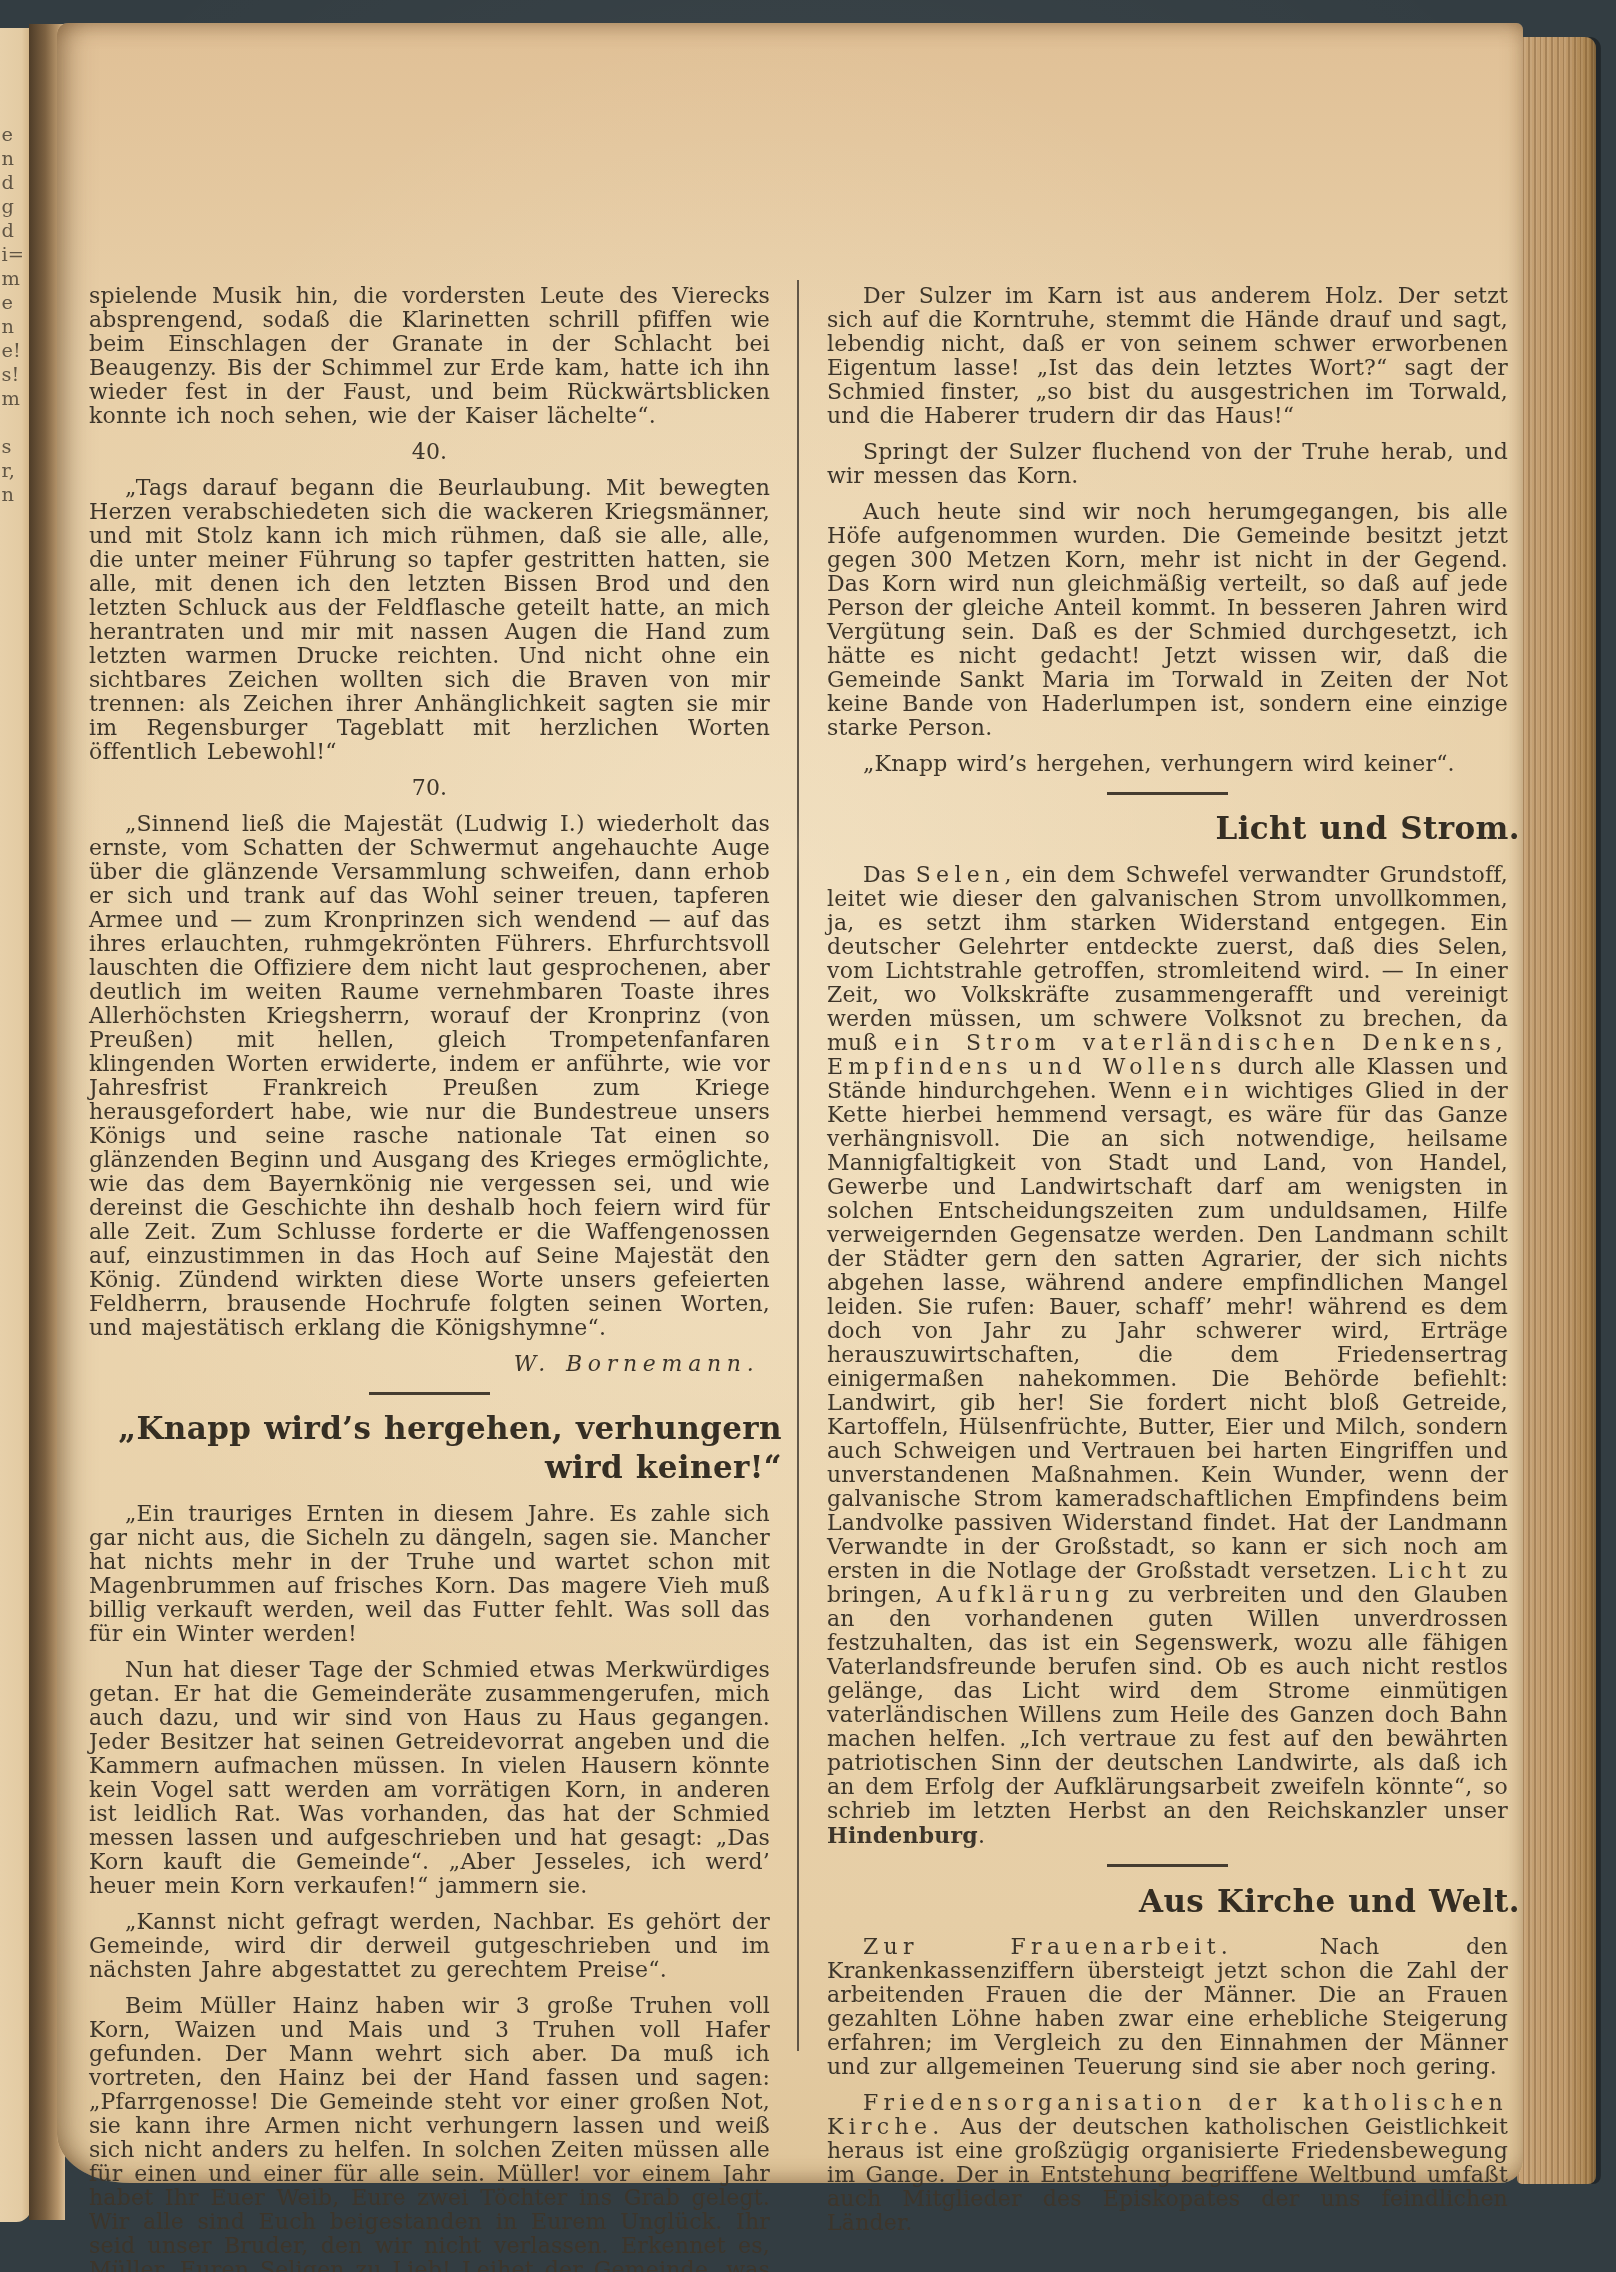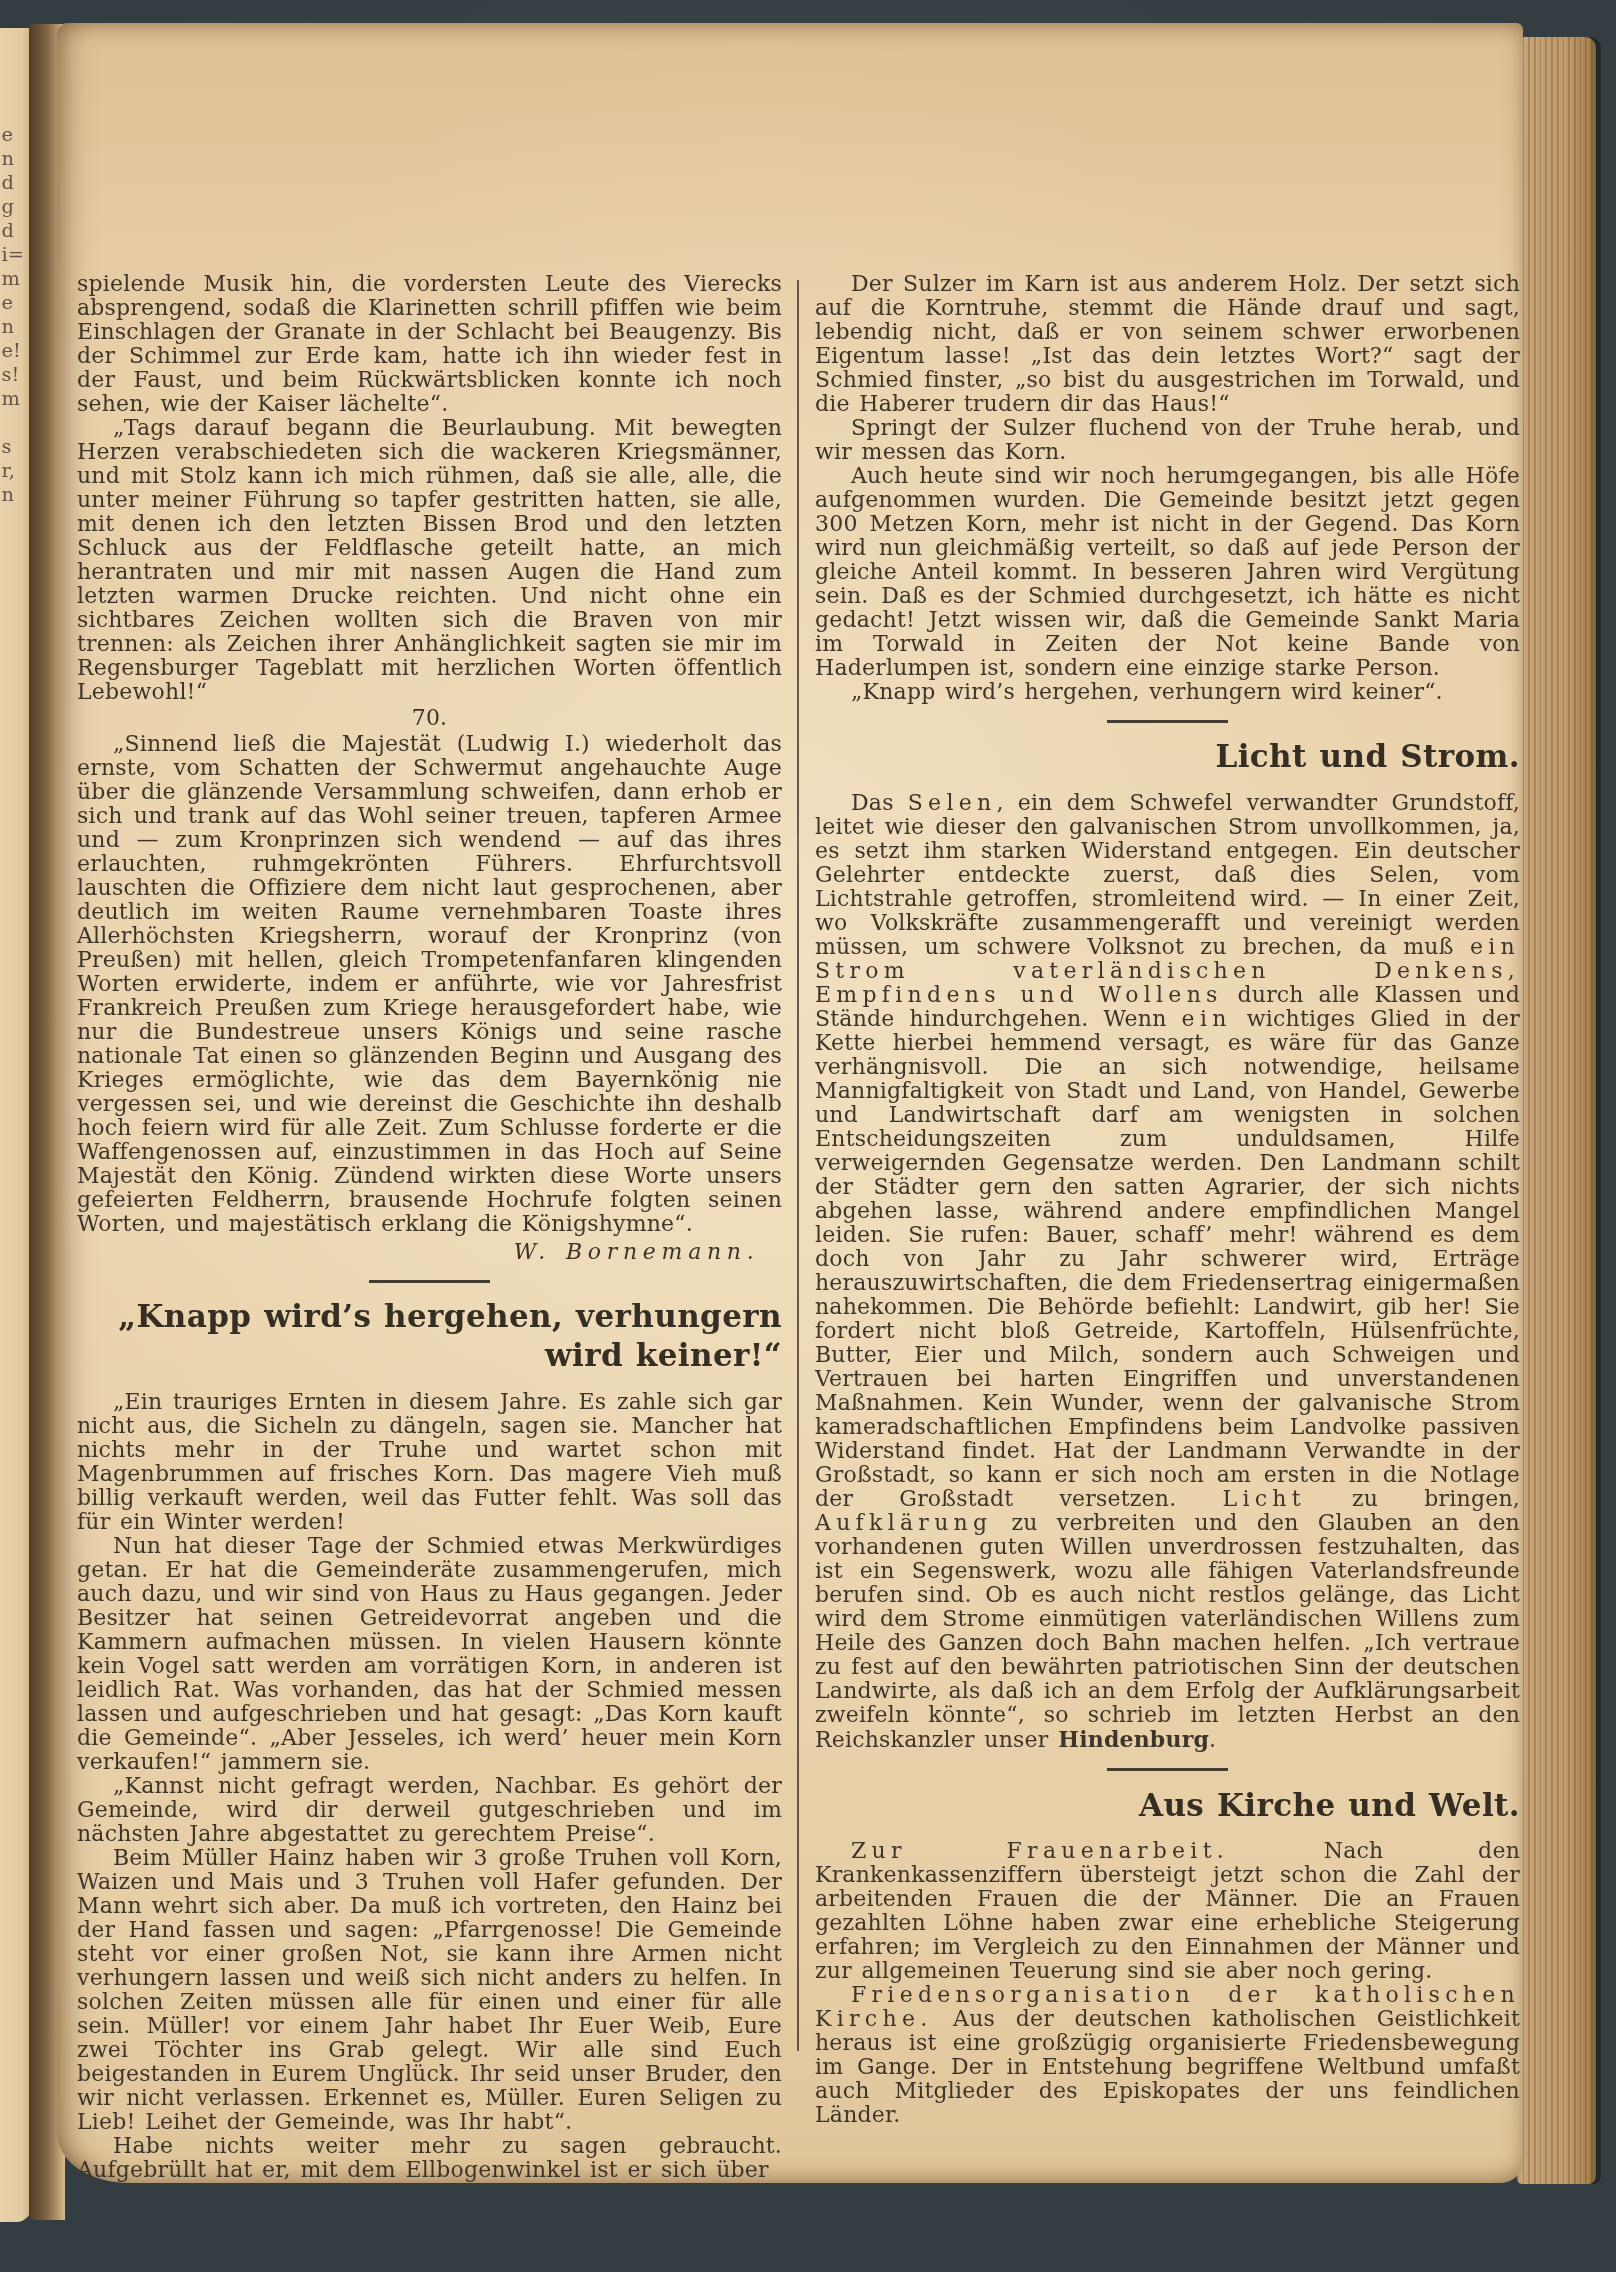--- a/index.html
+++ b/index.html
@@ -62,21 +62,21 @@
     color:#3d352a;font-size:22px;line-height:24px;
     text-align:justify;word-spacing:2.4px;letter-spacing:0.2px;
   }
   .col-left{left:20px;}
   .col-right{left:758px;}
   .column-divider{
     position:absolute;left:740px;top:257px;width:2.4px;height:1771px;
     background:linear-gradient(180deg,#4a4136 0%,#4a4136 30%, #5a5043 32%, #4a4136 34%, #4a4136 100%);
     opacity:.85;
   }
-  p.para{margin:0;}
+  p.para{margin:12px;}
   p.indent{text-indent:36px;}
   .section-num{text-align:center;margin:2.4px 0;text-indent:0;}
   .signature{text-align:right;letter-spacing:5.7px;padding-right:22.6px;margin:3.2px 0 4.9px 0;font-style:italic;}
   .attribution{text-align:center;margin:1.6px 0 4.9px 0;}
   .rule{width:121px;height:3.2px;background:#453c30;margin:16px auto 14.6px auto;}
   h2.headline{
     margin:4.9px 0 14.6px 0;text-align:right;font-size:31px;line-height:39px;
     font-weight:bold;color:#352e23;letter-spacing:0.4px;text-indent:0;word-spacing:1.6px;
   }
   .sperr{letter-spacing:.24em;}
@@ -107,20 +107,21 @@
       <div>n</div>
     </div>
 </div>
 <div class="gutter-shadow"></div>
 <div class="fore-edge"></div>
 
 <div class="page">
 
   <div class="column col-left" id="col-left">
       <p class="para">spielende Musik hin, die vordersten Leute des Vierecks absprengend, sodaß die Klarinetten schrill pfiffen wie beim Einschlagen der Granate in der Schlacht bei Beaugenzy. Bis der Schimmel zur Erde kam, hatte ich ihn wieder fest in der Faust, und beim Rückwärtsblicken konnte ich noch sehen, wie der Kaiser lächelte“.</p>
+      <div class="section-num">40.</div>
       <p class="para indent">„Tags darauf begann die Beurlaubung. Mit bewegten Herzen verabschiedeten sich die wackeren Kriegsmänner, und mit Stolz kann ich mich rühmen, daß sie alle, alle, die unter meiner Führung so tapfer gestritten hatten, sie alle, mit denen ich den letzten Bissen Brod und den letzten Schluck aus der Feldflasche geteilt hatte, an mich herantraten und mir mit nassen Augen die Hand zum letzten warmen Drucke reichten. Und nicht ohne ein sichtbares Zeichen wollten sich die Braven von mir trennen: als Zeichen ihrer Anhänglichkeit sagten sie mir im Regensburger Tageblatt mit herzlichen Worten öffentlich Lebewohl!“</p>
       <div class="section-num">70.</div>
       <p class="para indent">„Sinnend ließ die Majestät (Ludwig I.) wiederholt das ernste, vom Schatten der Schwermut angehauchte Auge über die glänzende Versammlung schweifen, dann erhob er sich und trank auf das Wohl seiner treuen, tapferen Armee und — zum Kronprinzen sich wendend — auf das ihres erlauchten, ruhmgekrönten Führers. Ehrfurchtsvoll lauschten die Offiziere dem nicht laut gesprochenen, aber deutlich im weiten Raume vernehmbaren Toaste ihres Allerhöchsten Kriegsherrn, worauf der Kronprinz (von Preußen) mit hellen, gleich Trompetenfanfaren klingenden Worten erwiderte, indem er anführte, wie vor Jahresfrist Frankreich Preußen zum Kriege herausgefordert habe, wie nur die Bundestreue unsers Königs und seine rasche nationale Tat einen so glänzenden Beginn und Ausgang des Krieges ermöglichte, wie das dem Bayernkönig nie vergessen sei, und wie dereinst die Geschichte ihn deshalb hoch feiern wird für alle Zeit. Zum Schlusse forderte er die Waffengenossen auf, einzustimmen in das Hoch auf Seine Majestät den König. Zündend wirkten diese Worte unsers gefeierten Feldherrn, brausende Hochrufe folgten seinen Worten, und majestätisch erklang die Königshymne“.</p>
       <div class="signature">W. Bornemann.</div>
       <div class="rule"></div>
       <h2 class="headline">„Knapp wird’s hergehen, verhungern wird keiner!“</h2>
       <p class="para indent">„Ein trauriges Ernten in diesem Jahre. Es zahle sich gar nicht aus, die Sicheln zu dängeln, sagen sie. Mancher hat nichts mehr in der Truhe und wartet schon mit Magenbrummen auf frisches Korn. Das magere Vieh muß billig verkauft werden, weil das Futter fehlt. Was soll das für ein Winter werden!</p>
       <p class="para indent">Nun hat dieser Tage der Schmied etwas Merkwürdiges getan. Er hat die Gemeinderäte zusammengerufen, mich auch dazu, und wir sind von Haus zu Haus gegangen. Jeder Besitzer hat seinen Getreidevorrat angeben und die Kammern aufmachen müssen. In vielen Hausern könnte kein Vogel satt werden am vorrätigen Korn, in anderen ist leidlich Rat. Was vorhanden, das hat der Schmied messen lassen und aufgeschrieben und hat gesagt: „Das Korn kauft die Gemeinde“. „Aber Jesseles, ich werd’ heuer mein Korn verkaufen!“ jammern sie.</p>
       <p class="para indent">„Kannst nicht gefragt werden, Nachbar. Es gehört der Gemeinde, wird dir derweil gutgeschrieben und im nächsten Jahre abgestattet zu gerechtem Preise“.</p>
       <p class="para indent">Beim Müller Hainz haben wir 3 große Truhen voll Korn, Waizen und Mais und 3 Truhen voll Hafer gefunden. Der Mann wehrt sich aber. Da muß ich vortreten, den Hainz bei der Hand fassen und sagen: „Pfarrgenosse! Die Gemeinde steht vor einer großen Not, sie kann ihre Armen nicht verhungern lassen und weiß sich nicht anders zu helfen. In solchen Zeiten müssen alle für einen und einer für alle sein. Müller! vor einem Jahr habet Ihr Euer Weib, Eure zwei Töchter ins Grab gelegt. Wir alle sind Euch beigestanden in Eurem Unglück. Ihr seid unser Bruder, den wir nicht verlassen. Erkennet es, Müller. Euren Seligen zu Lieb! Leihet der Gemeinde, was Ihr habt“.</p>

